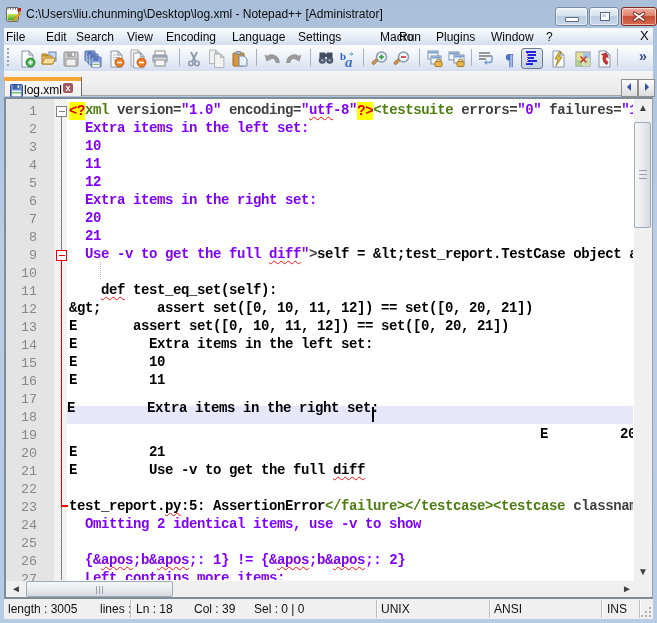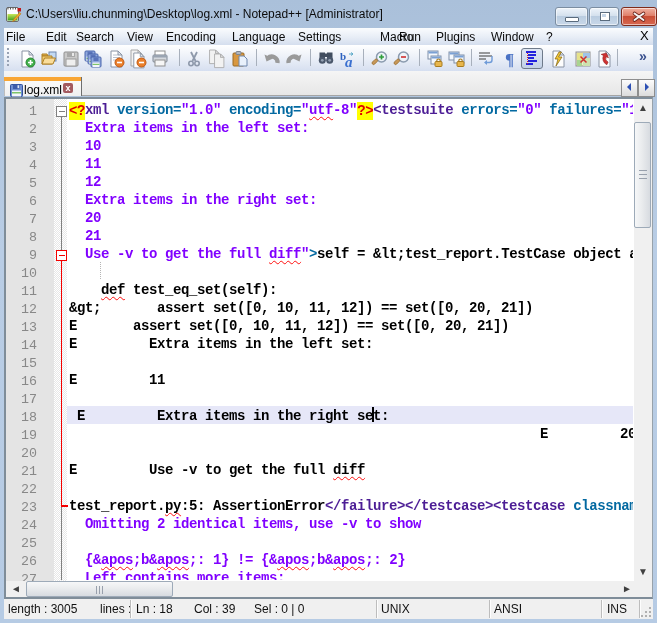--- a/index.html
+++ b/index.html
@@ -42,21 +42,21 @@
            border-top:2px solid #7f8d99;border-left:2px solid #7f8d99;
            border-right:1px solid #98a2aa;border-bottom:2px solid #7f8d99;box-sizing:border-box;}
   #nummargin{left:6px;top:99px;width:48px;height:482px;background:#e4e4e4;}
   .ln{position:absolute;right:17px;width:40px;text-align:right;
       font:13.33px "Liberation Mono",monospace;color:#888888;line-height:18px;height:18px;}
   #foldmargin{left:54px;top:99px;width:13px;height:482px;
       background:repeating-conic-gradient(#ffffff 0% 25%,#e7e7e7 0% 50%) 0 0/2px 2px;}
   #textarea{left:67px;top:99px;width:566px;height:481px;background:#fff;overflow:hidden;}
   .cl{position:absolute;left:0;width:567px;height:18px;
       font:bold 14px "Liberation Mono",monospace;letter-spacing:-0.4px;line-height:18px;white-space:pre;color:#000;}
-  .pu{color:#8000ff;} .bl{color:#4c1d95;} .rd{color:#0369a1;}
+  .pu{color:#8000ff;} .bl{color:#4d7c0f;} .rd{color:#404040;}
   .ye{background:#ffff00;color:#e00000;padding:0.5px 0 1.5px 0;}
   .sq{text-decoration:underline wavy #ff1010 1.2px;text-underline-offset:1.5px;text-decoration-skip-ink:none;}
   #caretline{position:absolute;left:0;top:306.5px;width:567px;height:18px;background:#e6e7f8;}
   #caret{position:absolute;left:305px;top:308px;width:1.5px;height:15px;background:#000;}
   
   .foldbox{position:absolute;left:56px;width:11px;height:11px;background:#fff;z-index:3;box-sizing:border-box;}
   .foldbox .minus{position:absolute;left:1.5px;top:4px;width:6px;height:1px;}
   
   #vsb{left:634px;top:99px;width:18px;height:482px;background:#f0f0f0;}
   #hsb{left:6px;top:581px;width:628px;height:16px;background:#f0f0f0;}
@@ -373,23 +373,25 @@
   <div class="cl" style="top:74px;padding-left:2px;"><span class="pu">  12</span></div>
   <div class="cl" style="top:92px;padding-left:2px;"><span class="pu">  Extra items in the right set:</span></div>
   <div class="cl" style="top:110px;padding-left:2px;"><span class="pu">  20</span></div>
   <div class="cl" style="top:128px;padding-left:2px;"><span class="pu">  21</span></div>
   <div class="cl" style="top:146px;padding-left:2px;"><span class="pu">  Use -v to get the full <span class="sq">diff</span>"</span><span class="rd">&gt;</span>self = &amp;lt;test_report.TestCase object at</div>
   <div class="cl" style="top:164px;padding-left:2px;"></div>
   <div class="cl" style="top:182px;padding-left:2px;">    <span class="sq">def</span> test_eq_set(self):</div>
   <div class="cl" style="top:200px;padding-left:2px;">&amp;gt;       assert set([0, 10, 11, 12]) == set([0, 20, 21])</div>
   <div class="cl" style="top:218px;padding-left:2px;">E       assert set([0, 10, 11, 12]) == set([0, 20, 21])</div>
   <div class="cl" style="top:236px;padding-left:2px;">E         Extra items in the left set:</div>
+  <div class="cl" style="top:254px;padding-left:2px;">E         10</div>
   <div class="cl" style="top:272px;padding-left:2px;">E         11</div>
-  <div class="cl" style="top:308px;padding-left:10px;">E         Extra items in the right set:</div>
+  <div class="cl" style="top:300px;padding-left:0;">E         Extra items in the right set:</div>
   <div class="cl" style="top:326px;padding-left:2px;text-align:right;">E         20</div>
+  <div class="cl" style="top:344px;padding-left:2px;">E         21</div>
   <div class="cl" style="top:362px;padding-left:2px;">E         Use -v to get the full <span class="sq">diff</span></div>
   <div class="cl" style="top:380px;padding-left:2px;"></div>
   <div class="cl" style="top:398px;padding-left:2px;">test_report.<span class="sq">py</span>:5: AssertionError<span class="bl">&lt;/failure&gt;&lt;/testcase&gt;&lt;testcase </span><span class="rd">classnam</span></div>
   <div class="cl" style="top:416px;padding-left:2px;"><span class="pu">  Omitting 2 identical items, use -v to show</span></div>
   <div class="cl" style="top:452px;padding-left:2px;"><span class="pu">  {&amp;<span class="sq">apos</span>;b&amp;<span class="sq">apos</span>;: 1} != {&amp;<span class="sq">apos</span>;b&amp;<span class="sq">apos</span>;: 2}</span></div>
   <div class="cl" style="top:470px;padding-left:2px;"><span class="pu">  Left contains more items:</span></div>
 </div>
 
 <div class="abs" style="left:61px;top:116px;width:1px;height:134px;background:#808080;z-index:2;"></div>
 <div class="abs" style="left:61px;top:260px;width:1.3px;height:246px;background:#f40000;z-index:2;"></div>

